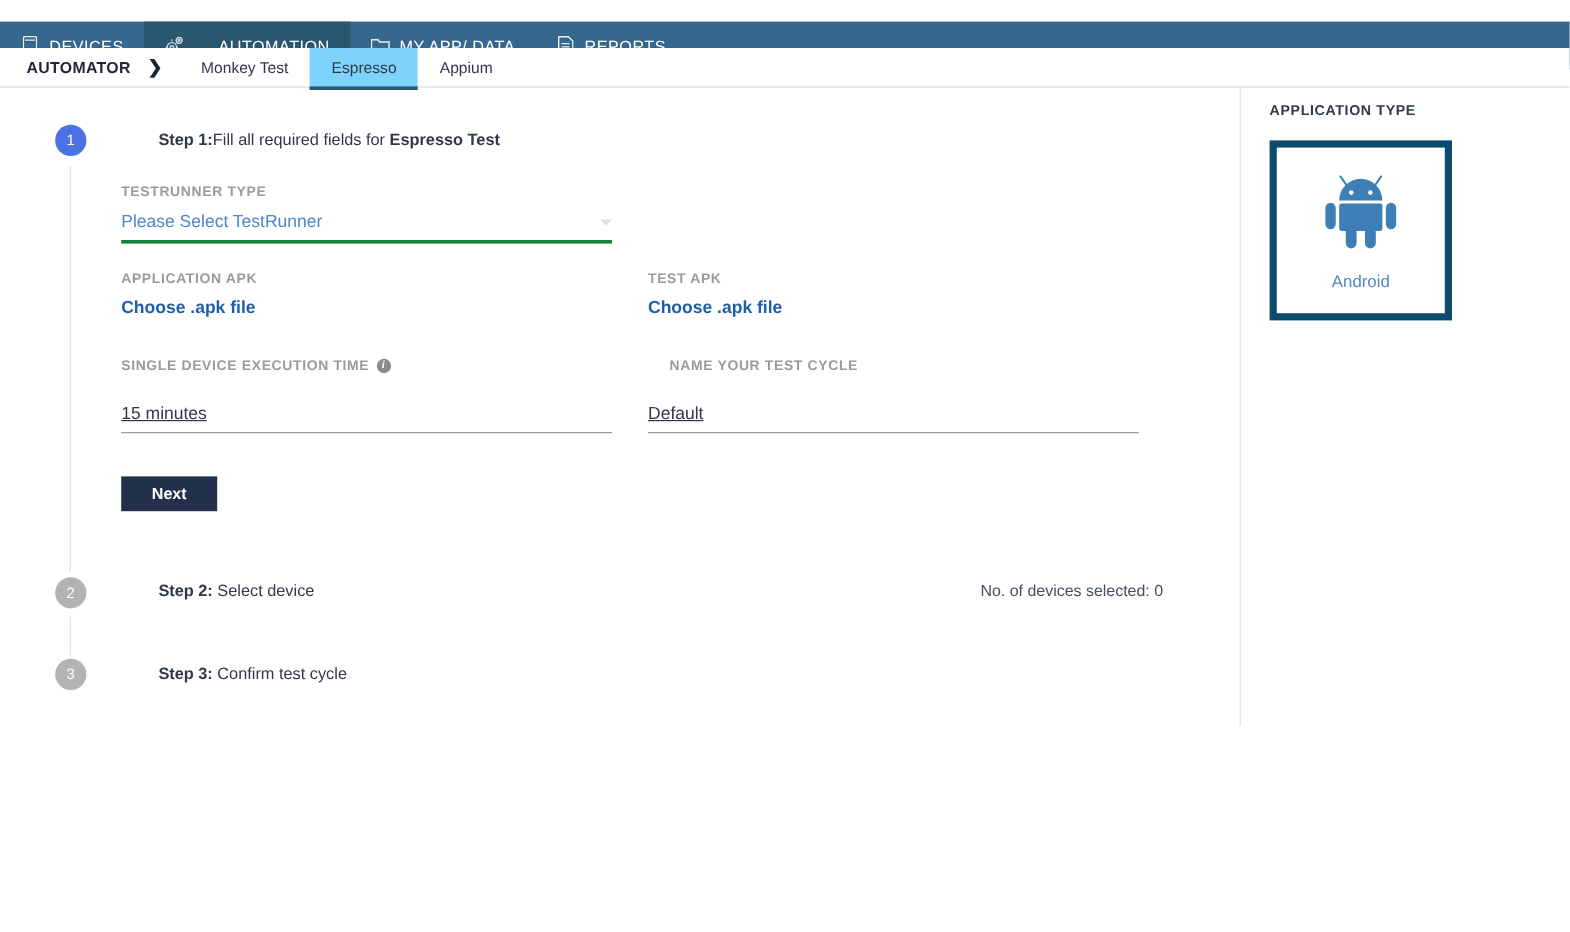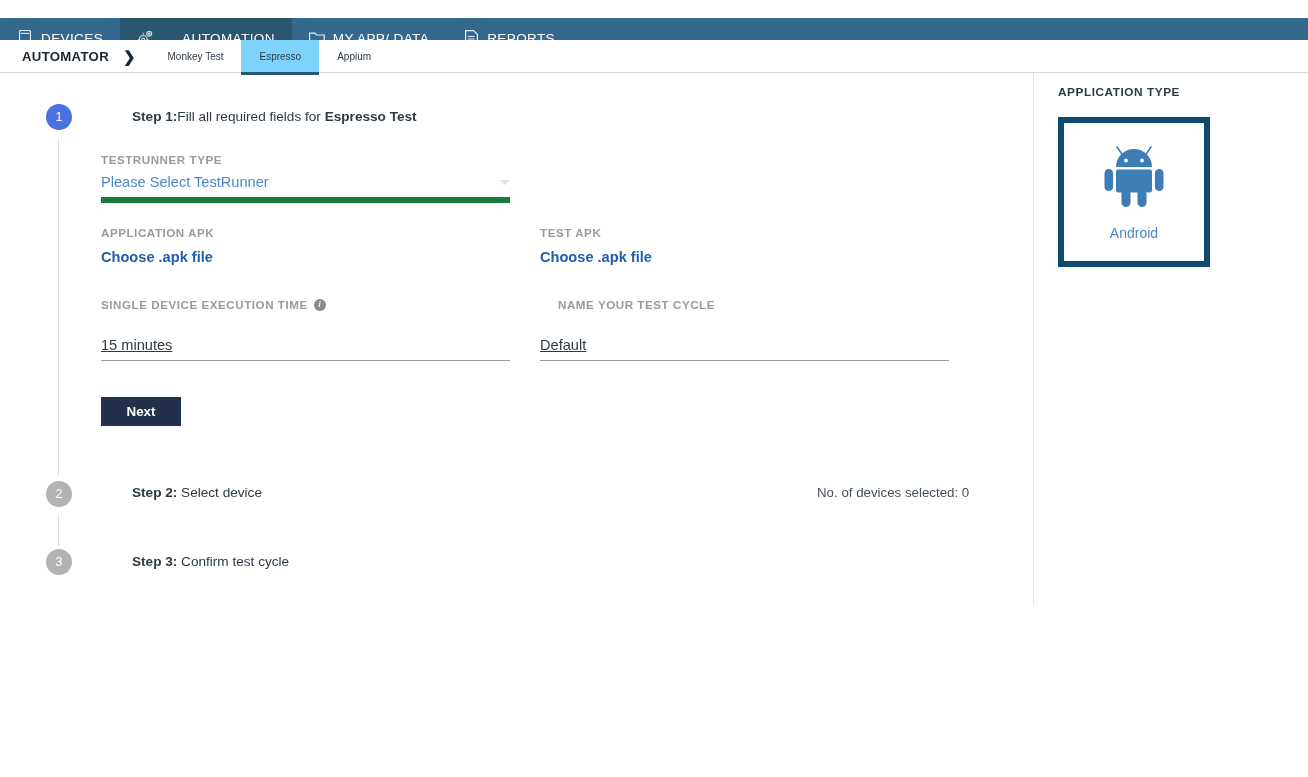--- a/index.html
+++ b/index.html
@@ -68,21 +68,21 @@
   .breadcrumb-chevron {
     font-size: 15px;
     font-weight: bold;
     color: #1d2733;
     line-height: 1;
   }
   .subtab {
     display: flex;
     align-items: center;
     padding: 16px 18px;
-    font-size: 10px;
+    font-size: 13px;
     color: #2d3a45;
     cursor: pointer;
     border-bottom: 3px solid transparent;
     margin-bottom: -1px;
   }
   .subtab.active {
     background: #7dd3fc;
     border-bottom-color: #2a566f;
   }
 
@@ -155,21 +155,21 @@
     color: #ffffff;
     font-size: 9px;
     font-weight: bold;
     font-style: italic;
     font-family: "Liberation Serif", serif;
     line-height: 1;
   }
 
   .select-field {
     position: absolute;
-    border-bottom: 6px solid #15803d;
+    border-bottom: 3px solid #15803d;
     display: flex;
     align-items: flex-end;
     justify-content: space-between;
     cursor: pointer;
   }
   .select-value {
     font-size: 14.6px;
     color: #4a86c8;
     padding-bottom: 7px;
   }

